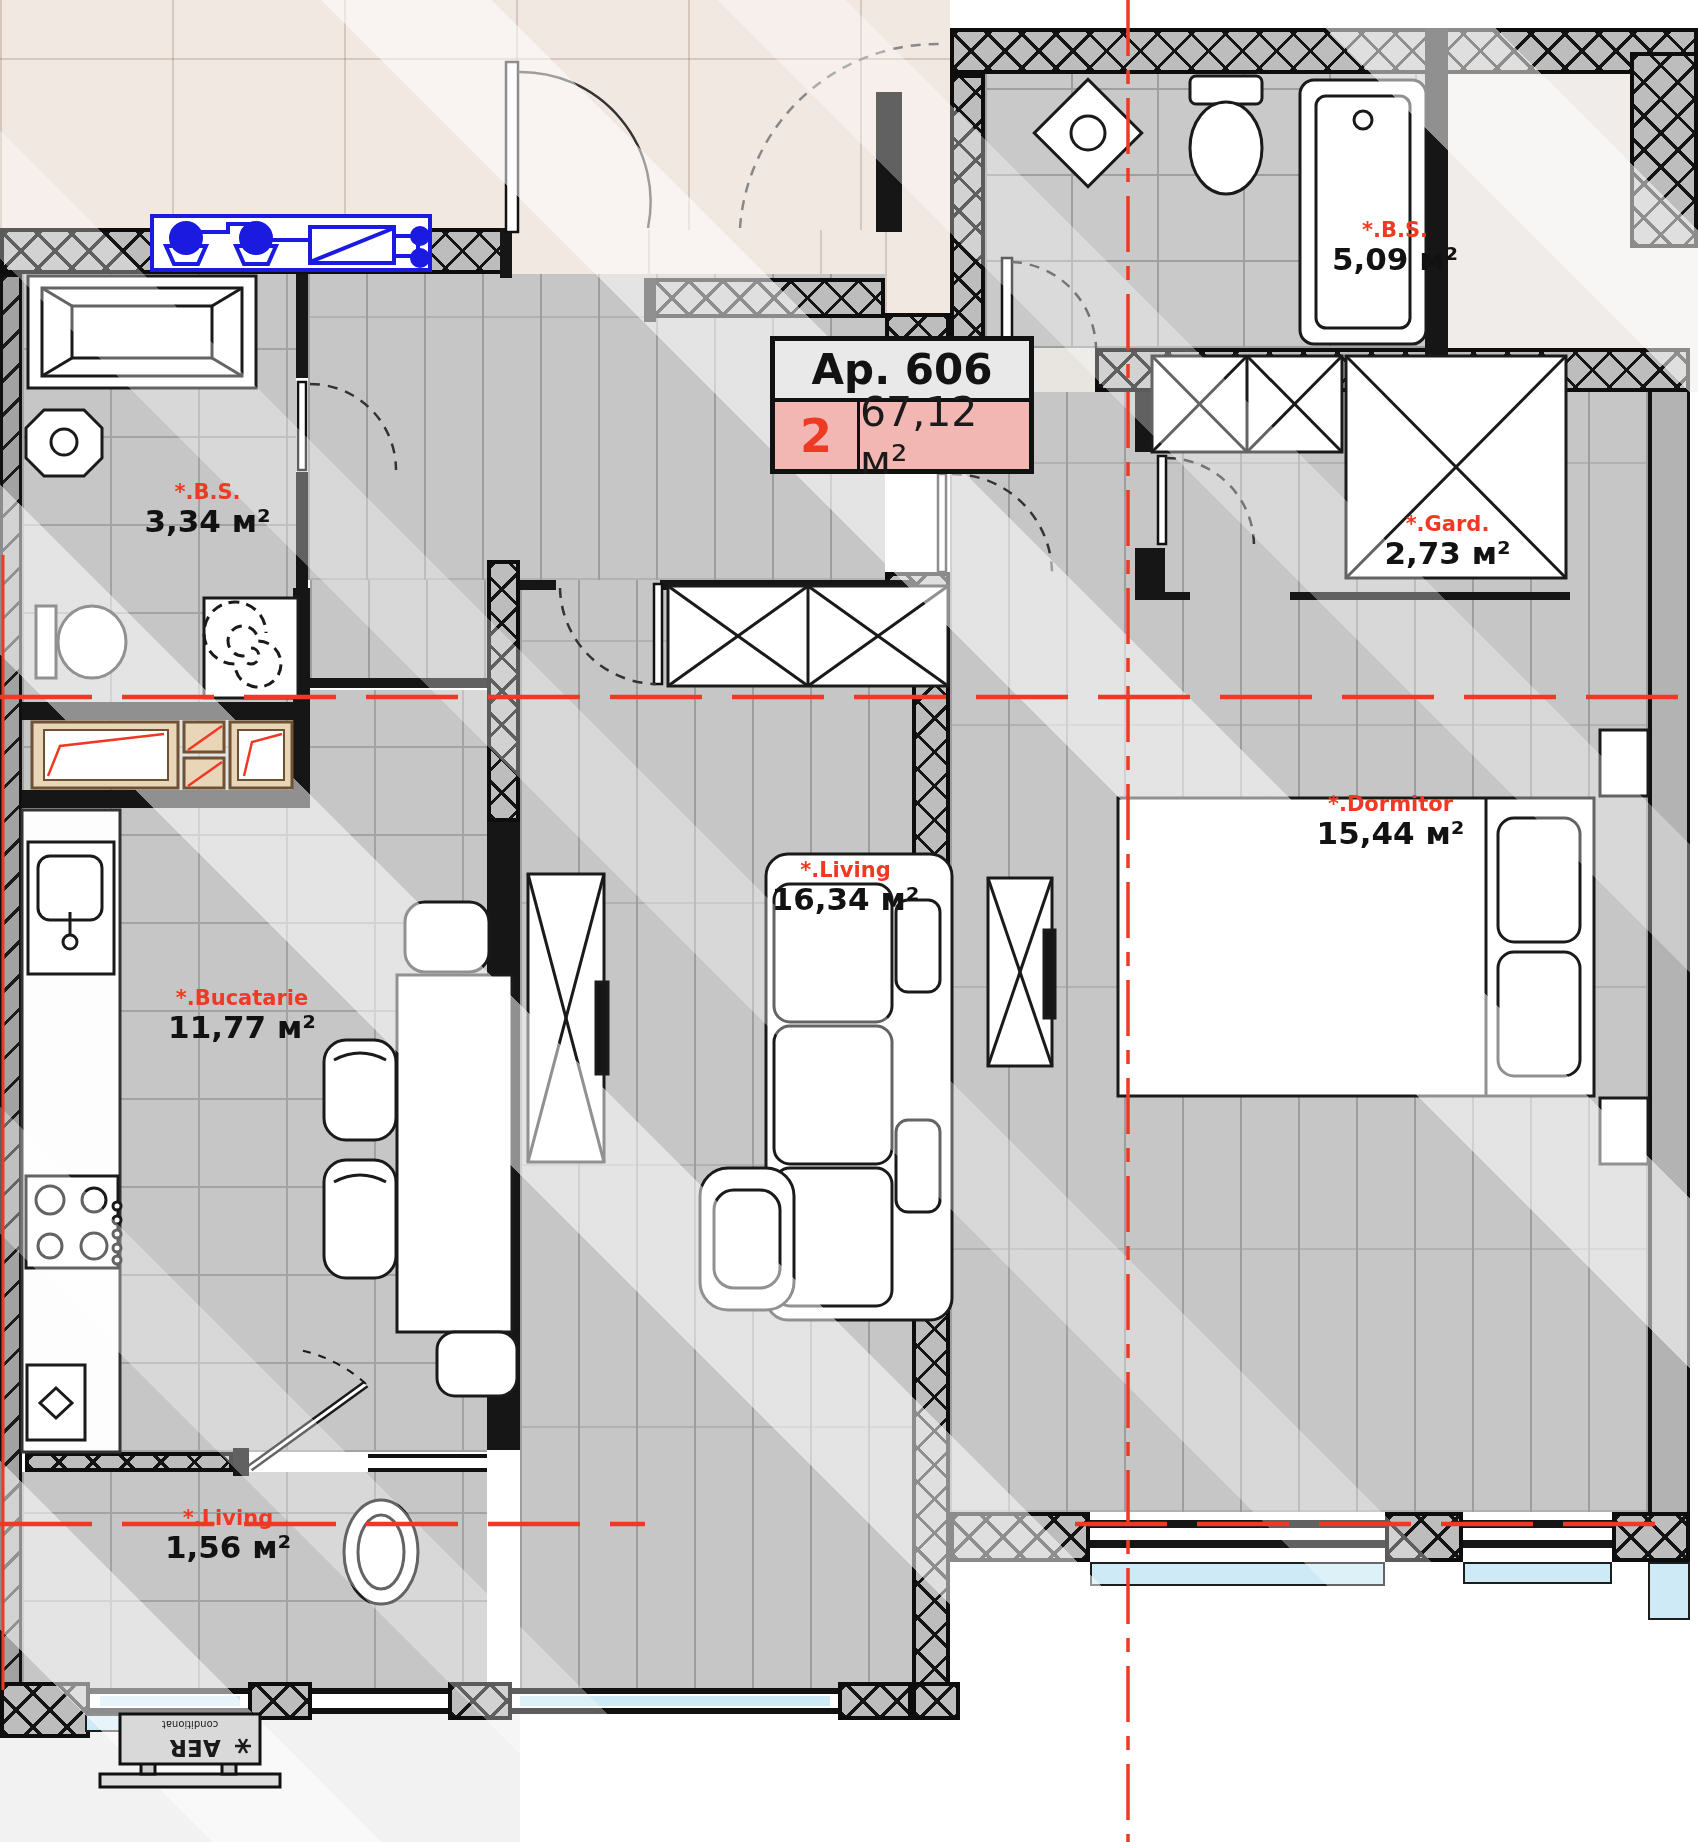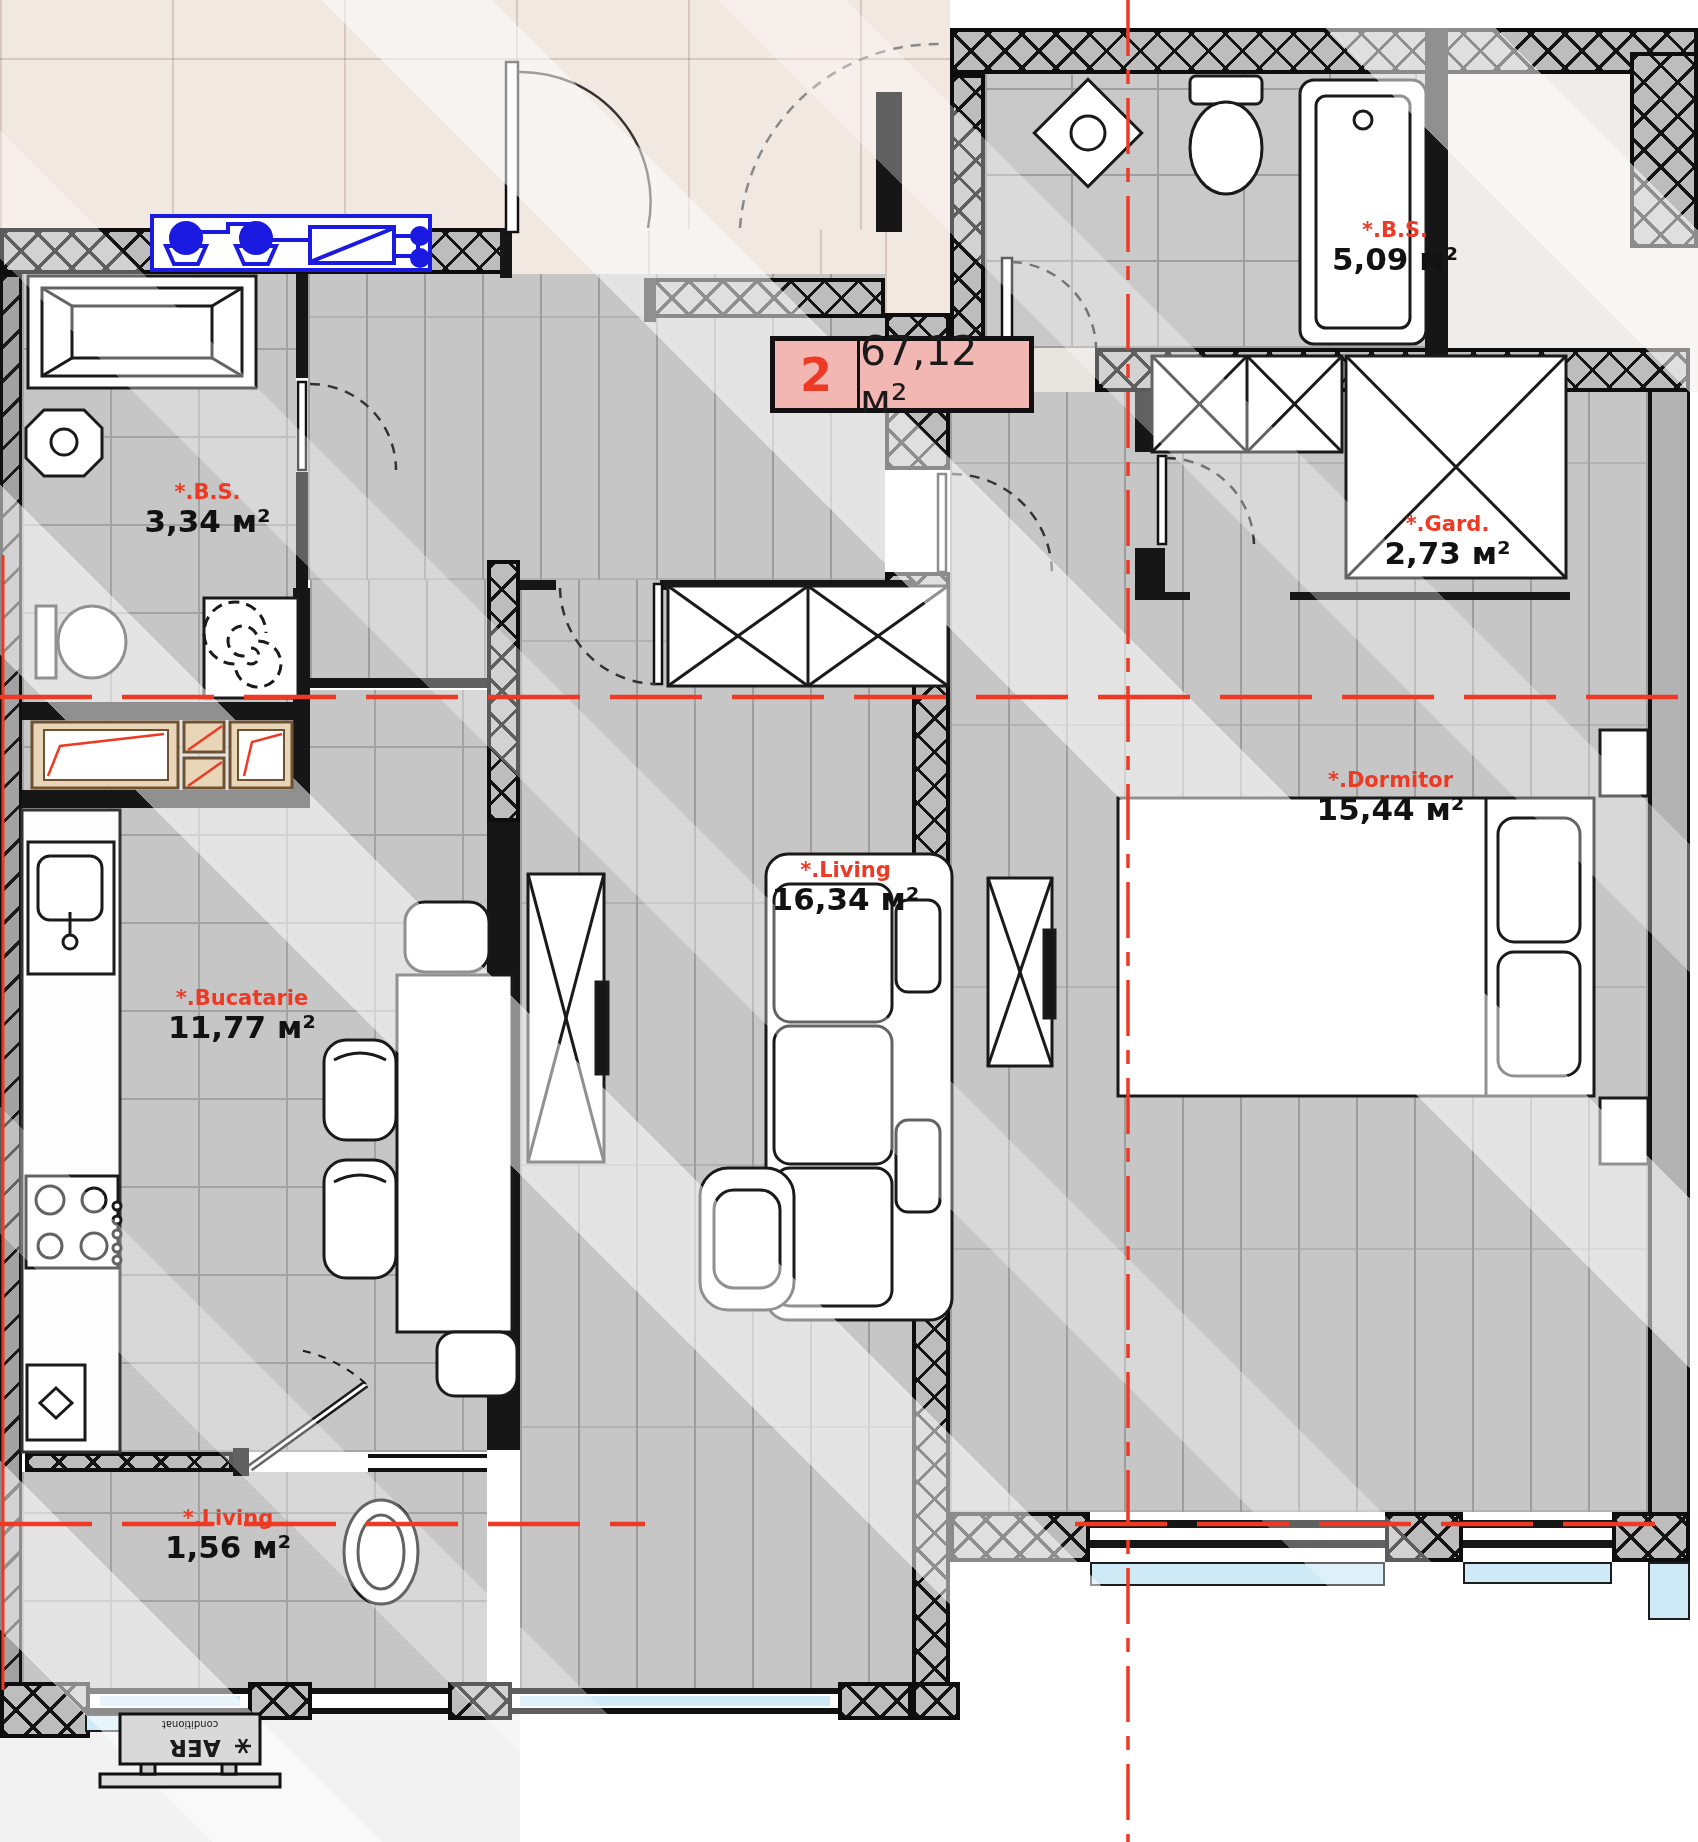--- a/index.html
+++ b/index.html
@@ -378,39 +378,40 @@
     <g stroke="#ee3a24" fill="none">
       <line x1="1128" y1="0" x2="1128" y2="1842" stroke-width="3.5" stroke-dasharray="56 14 14 14"></line>
       <line x1="3" y1="555" x2="3" y2="1690" stroke-width="3"></line>
       <line x1="0" y1="697" x2="1698" y2="697" stroke-width="4.5" stroke-dasharray="92 30"></line>
       <line x1="0" y1="1524" x2="645" y2="1524" stroke-width="4.5" stroke-dasharray="92 30"></line>
       <line x1="1075" y1="1524" x2="1660" y2="1524" stroke-width="4.5" stroke-dasharray="92 30"></line>
     </g>
   </svg>
 
   <div id="title-box">
+    <div id="tb-title">Ap. 606</div>
     <div id="tb-row">
       <div id="tb-num">2</div>
       <div id="tb-area">67,12 м²</div>
     </div>
   </div>
 
   <div class="room-label" style="left:1285px;top:218px;width:220px;">
     <div class="rl-name">*.B.S.</div>
     <div class="rl-area">5,09 м²</div>
   </div>
   <div class="room-label" style="left:100px;top:480px;width:215px;">
     <div class="rl-name">*.B.S.</div>
     <div class="rl-area">3,34 м²</div>
   </div>
   <div class="room-label" style="left:1340px;top:512px;width:215px;">
     <div class="rl-name">*.Gard.</div>
     <div class="rl-area">2,73 м²</div>
   </div>
-  <div class="room-label" style="left:1278px;top:768px;width:225px;">
+  <div class="room-label" style="left:1278px;top:792px;width:225px;">
     <div class="rl-name">*.Dormitor</div>
     <div class="rl-area">15,44 м²</div>
   </div>
   <div class="room-label" style="left:738px;top:858px;width:215px;">
     <div class="rl-name">*.Living</div>
     <div class="rl-area">16,34 м²</div>
   </div>
   <div class="room-label" style="left:122px;top:986px;width:240px;">
     <div class="rl-name">*.Bucatarie</div>
     <div class="rl-area">11,77 м²</div>

